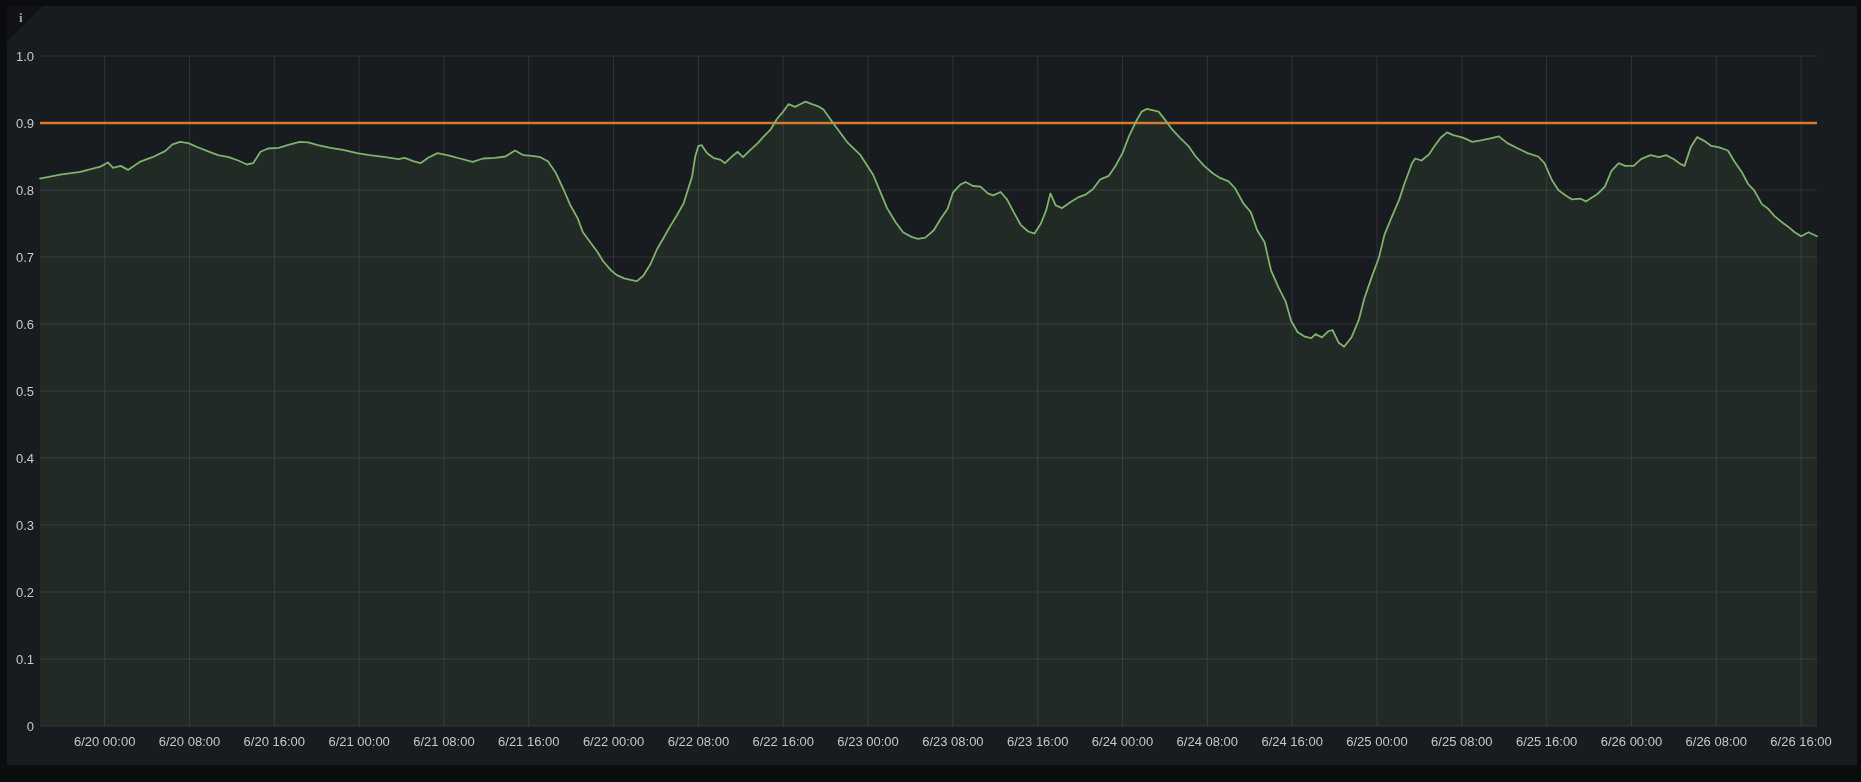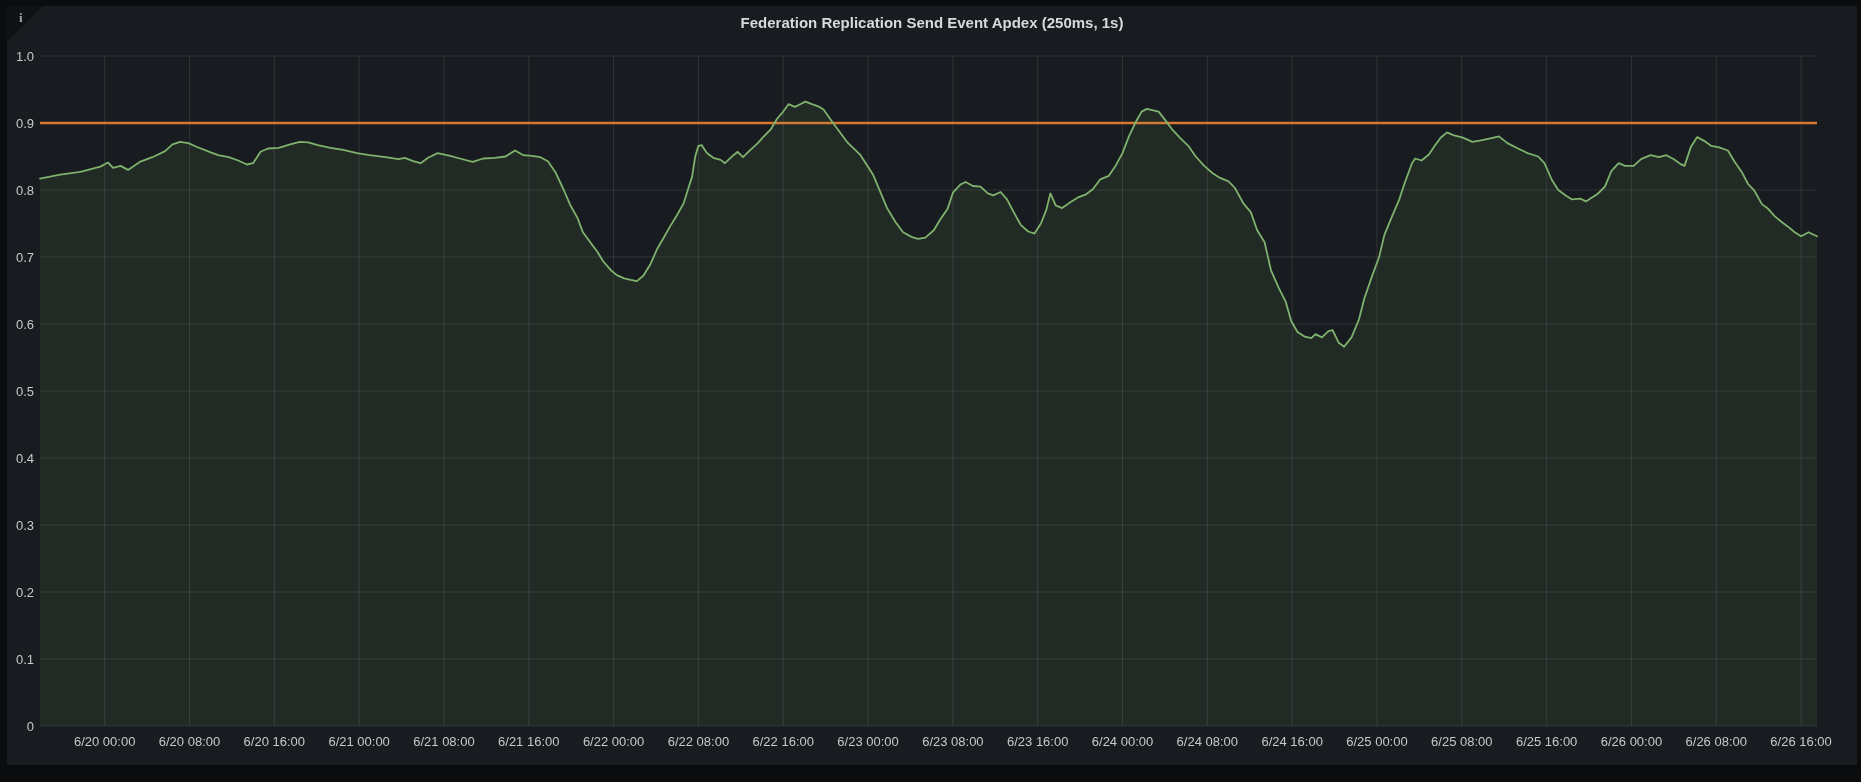--- a/index.html
+++ b/index.html
@@ -18,21 +18,20 @@
 </style>
 </head>
 <body>
 
 <div class="screen">
   <div class="panel">
     <div class="info-corner">
       <div class="info-corner-triangle"></div>
       <span class="info-i">i</span>
     </div>
-    <div class="panel-title">Federation Replication Send Event Apdex (250ms, 1s)</div>
   </div>
   <svg class="chart" id="chart-svg" width="1861" height="782" viewBox="0 0 1861 782">
       <line x1="40" x2="1817" y1="56" y2="56" stroke="rgba(255,255,255,0.10)" stroke-width="1"></line>
       <line x1="40" x2="1817" y1="123" y2="123" stroke="rgba(255,255,255,0.10)" stroke-width="1"></line>
       <line x1="40" x2="1817" y1="190" y2="190" stroke="rgba(255,255,255,0.10)" stroke-width="1"></line>
       <line x1="40" x2="1817" y1="257.00000000000006" y2="257.00000000000006" stroke="rgba(255,255,255,0.10)" stroke-width="1"></line>
       <line x1="40" x2="1817" y1="324" y2="324" stroke="rgba(255,255,255,0.10)" stroke-width="1"></line>
       <line x1="40" x2="1817" y1="391" y2="391" stroke="rgba(255,255,255,0.10)" stroke-width="1"></line>
       <line x1="40" x2="1817" y1="458" y2="458" stroke="rgba(255,255,255,0.10)" stroke-width="1"></line>
       <line x1="40" x2="1817" y1="525" y2="525" stroke="rgba(255,255,255,0.10)" stroke-width="1"></line>

